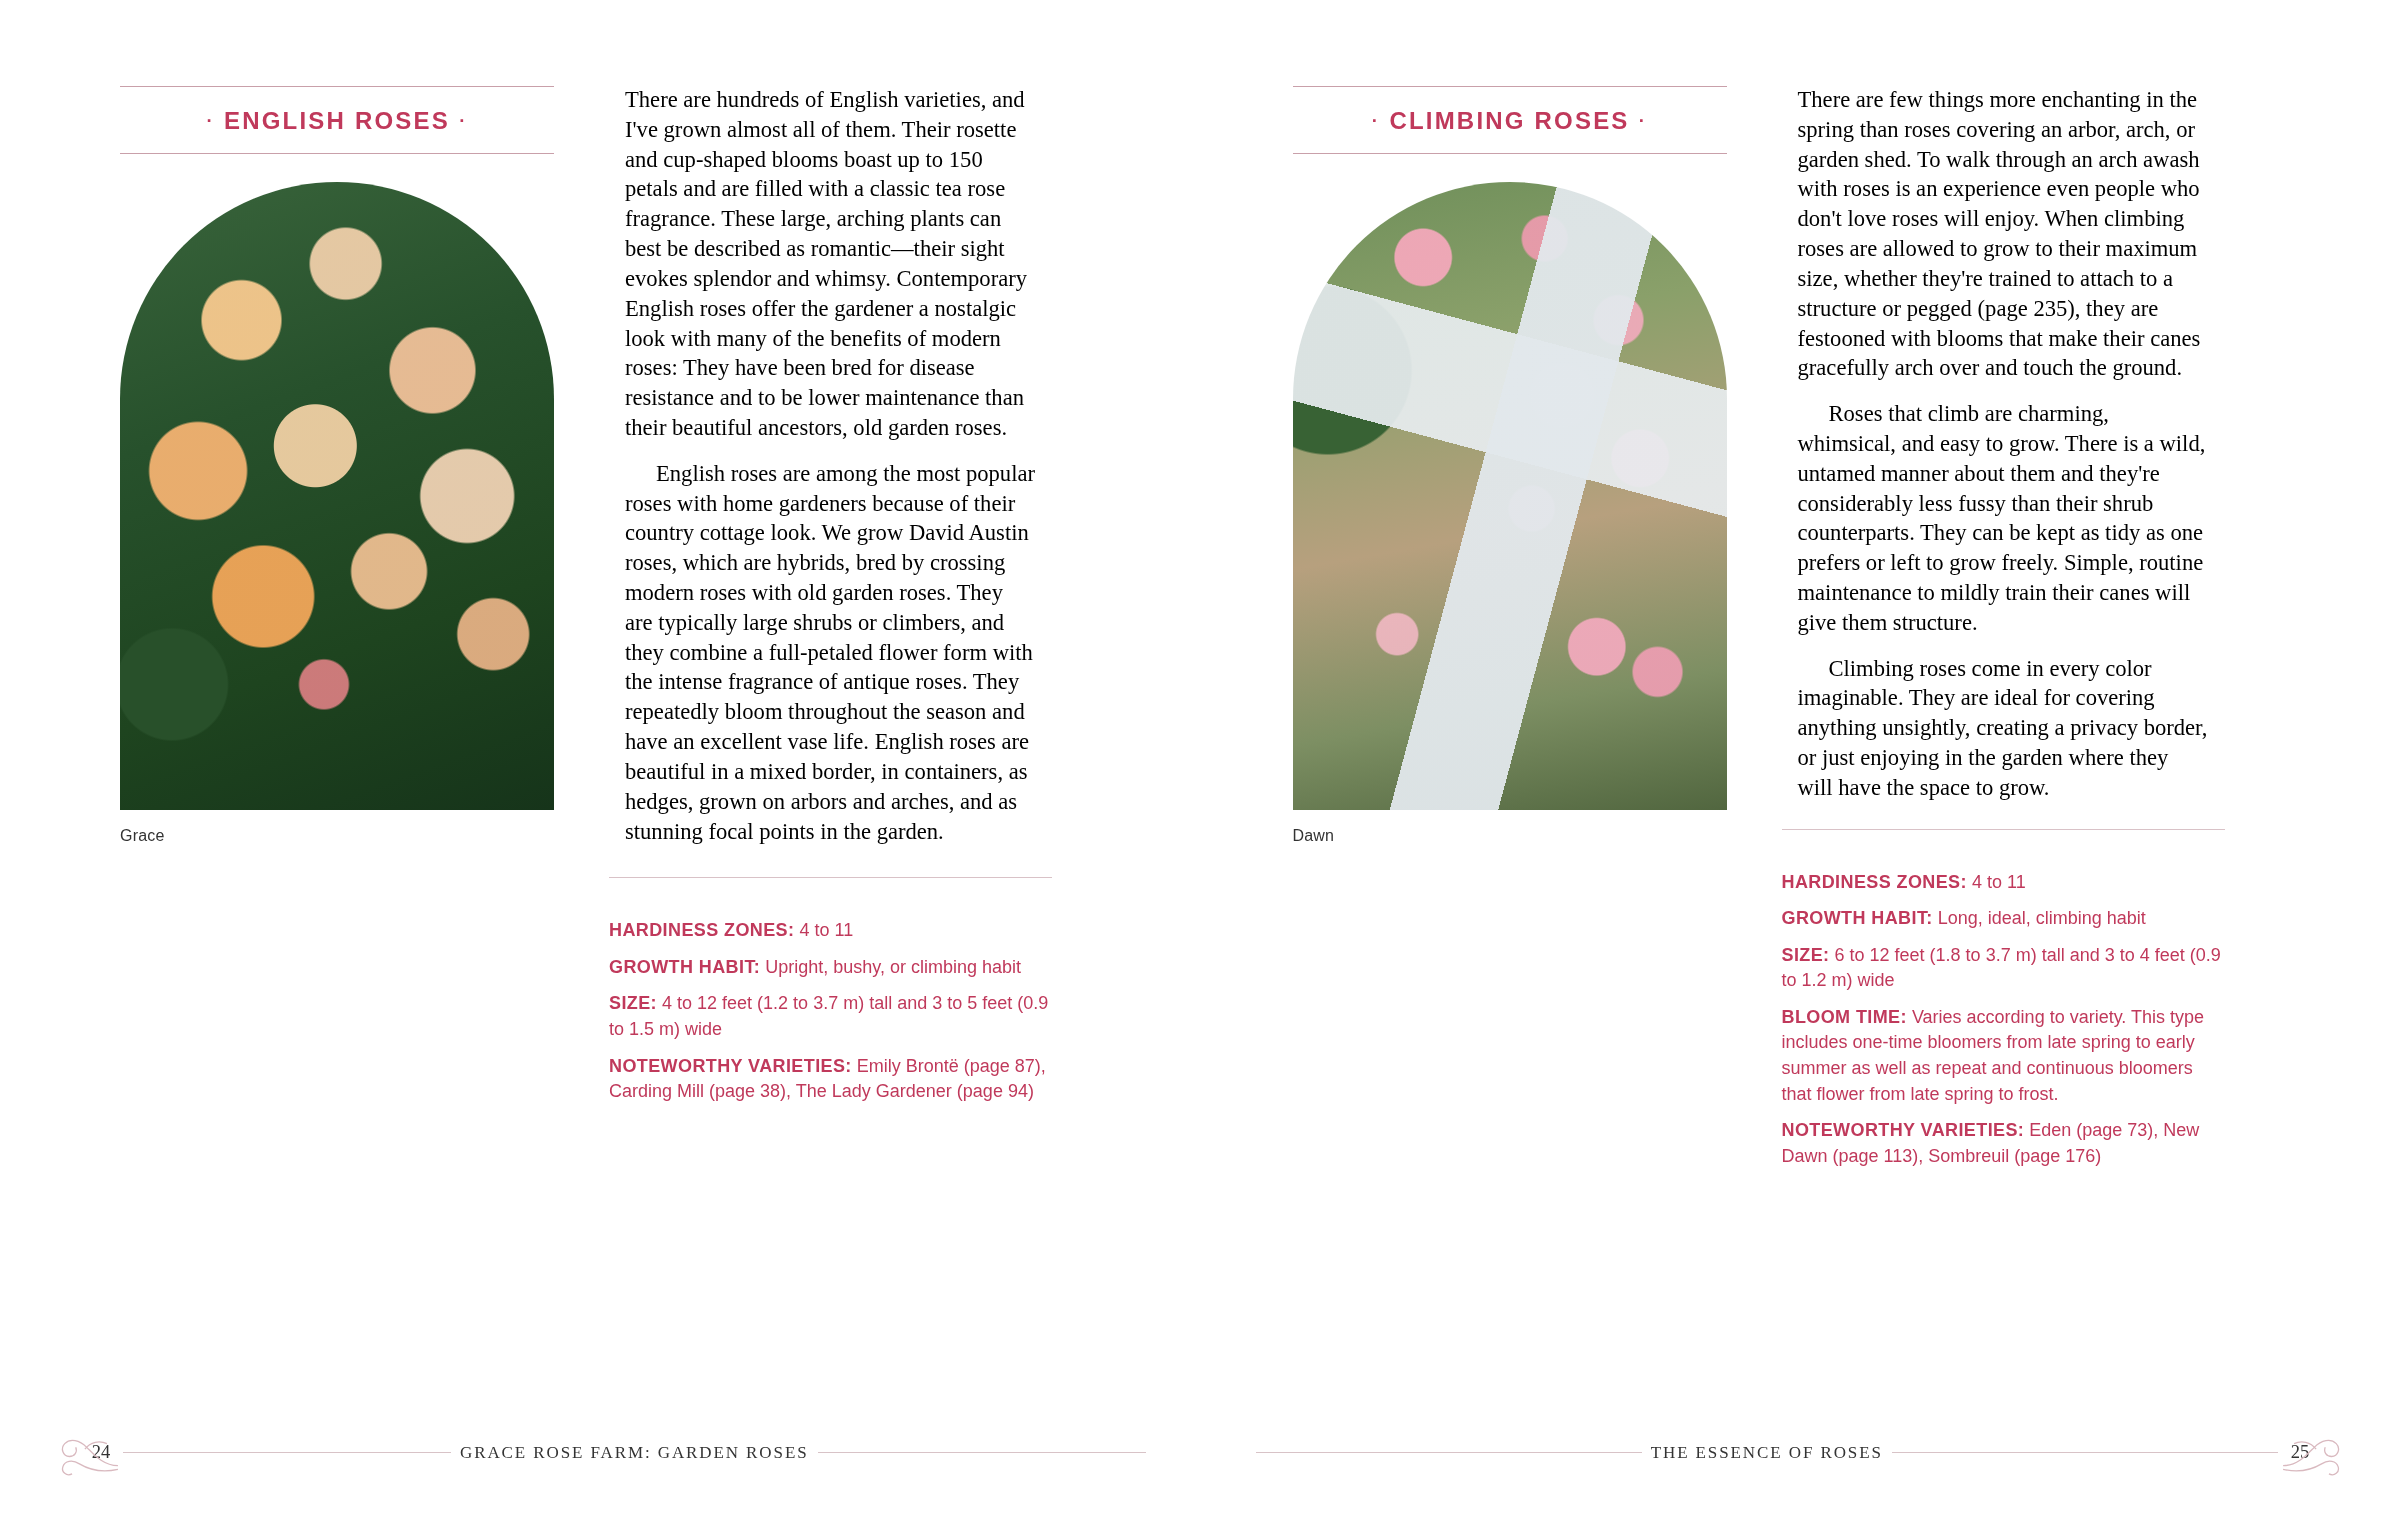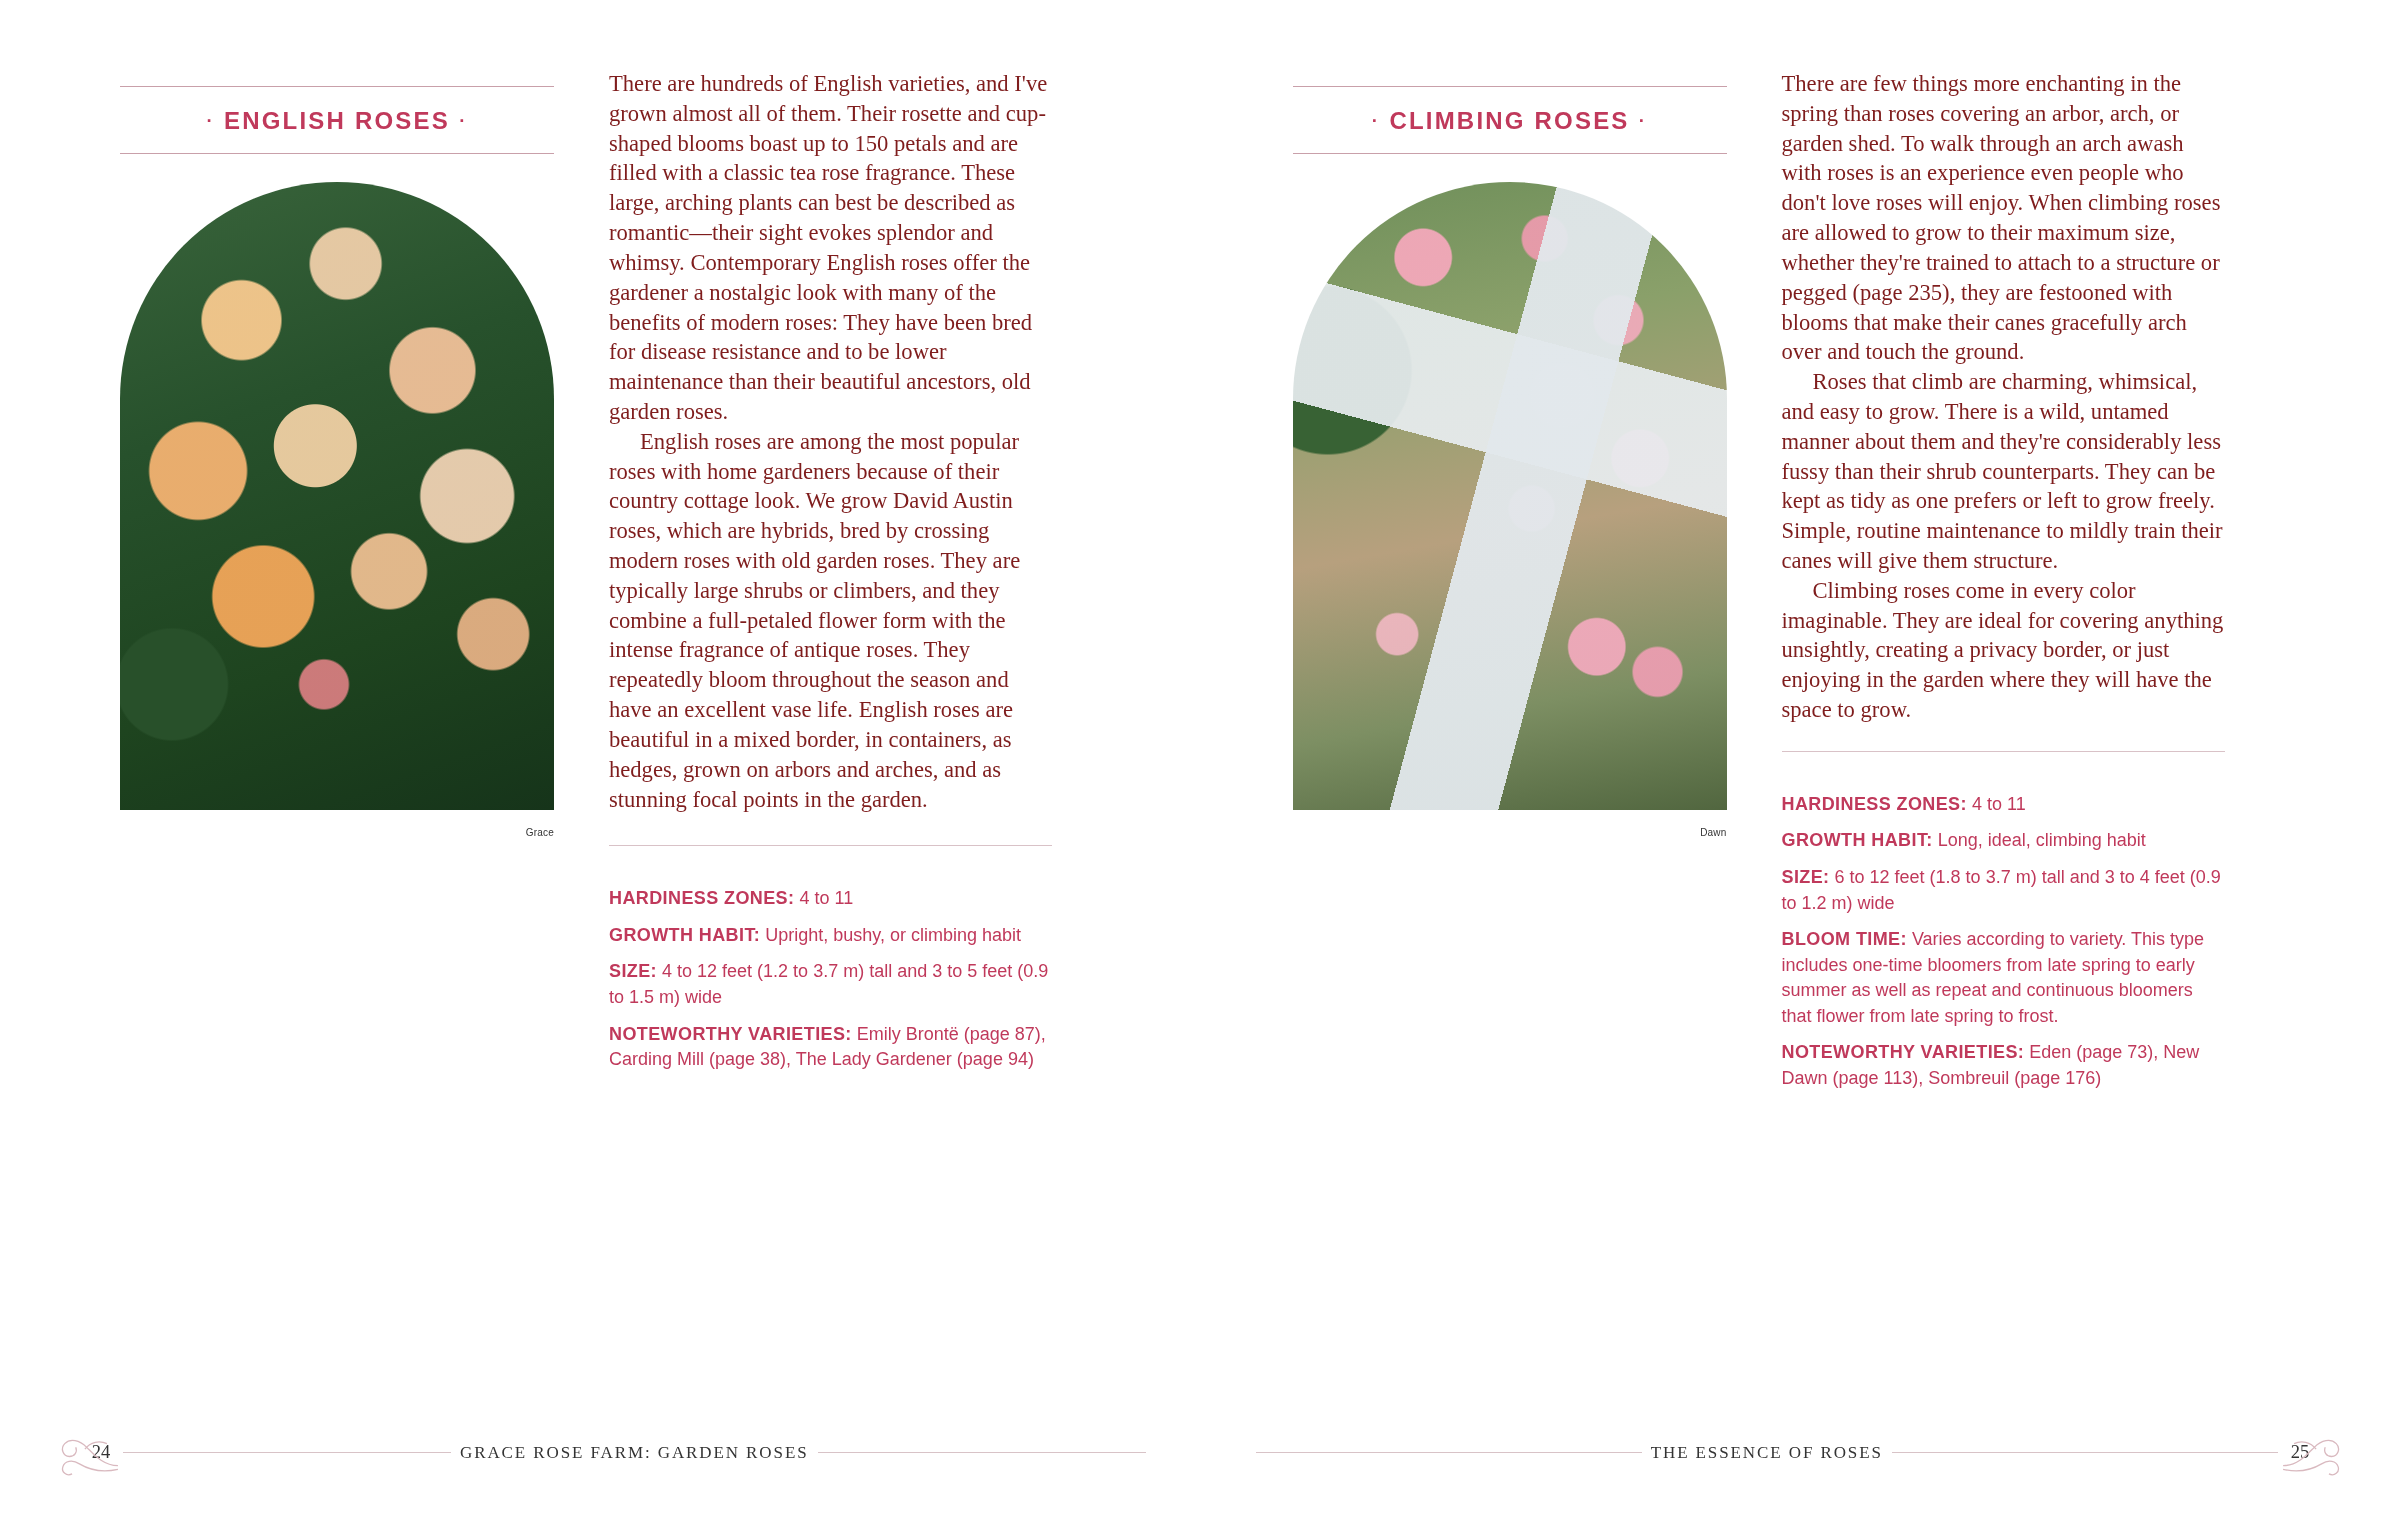--- a/index.html
+++ b/index.html
@@ -80,25 +80,24 @@
   
   .photo {
     width: 100%;
     height: 628px;
     border-radius: 217px 217px 0 0;
     overflow: hidden;
     position: relative;
   }
   .photo-caption {
     font-family: "Liberation Sans", sans-serif;
-    font-size: 10px;
+    font-size: 16px;
     color: #333;
     margin-top: 16.6px;
     letter-spacing: 0.2px;
-    text-align: right;
   }
 
   
   .photo-grace {
     background:
       radial-gradient(circle at 28% 22%, rgba(247,201,142,.95) 0 39px, rgba(0,0,0,0) 41px),
       radial-gradient(circle at 52% 13%, rgba(248,212,175,.9) 0 35px, rgba(0,0,0,0) 37px),
       radial-gradient(circle at 72% 30%, rgba(246,196,156,.92) 0 42px, rgba(0,0,0,0) 44px),
       radial-gradient(circle at 18% 46%, rgba(243,178,113,.95) 0 48px, rgba(0,0,0,0) 50px),
       radial-gradient(circle at 45% 42%, rgba(250,214,170,.9) 0 41px, rgba(0,0,0,0) 42px),
@@ -122,25 +121,25 @@
       radial-gradient(circle at 55% 52%, rgba(246,186,200,.9) 0 22px, rgba(0,0,0,0) 24px),
       radial-gradient(circle at 70% 74%, rgba(243,170,190,.92) 0 28px, rgba(0,0,0,0) 29.6px),
       radial-gradient(circle at 84% 78%, rgba(240,158,180,.9) 0 24px, rgba(0,0,0,0) 26px),
       radial-gradient(circle at 24% 72%, rgba(246,186,200,.85) 0 20.3px, rgba(0,0,0,0) 22px),
       radial-gradient(circle at 8% 30%, rgba(56,98,52,1) 0 83px, rgba(0,0,0,0) 85px),
       linear-gradient(170deg, #6f8f5a 0%, #8aa06a 25%, #b7a07e 55%, #7d8f63 80%, #51663f 100%);
   }
 
   
   .body-text p {
-    margin: 0;
+    margin: 16px;
     font-size: 22.6px;
     line-height: 1.32;
     text-align: left;
-    color: #7f1d1d;
+    color: #000000;
   }
   .body-text p + p { text-indent: 31px; }
 
   
   .facts {
     margin-top: 31px;
     padding-top: 40px;
     border-top: 0.9px solid #d9c2c7;
     font-family: "Liberation Sans", sans-serif;
     font-size: 18px;

